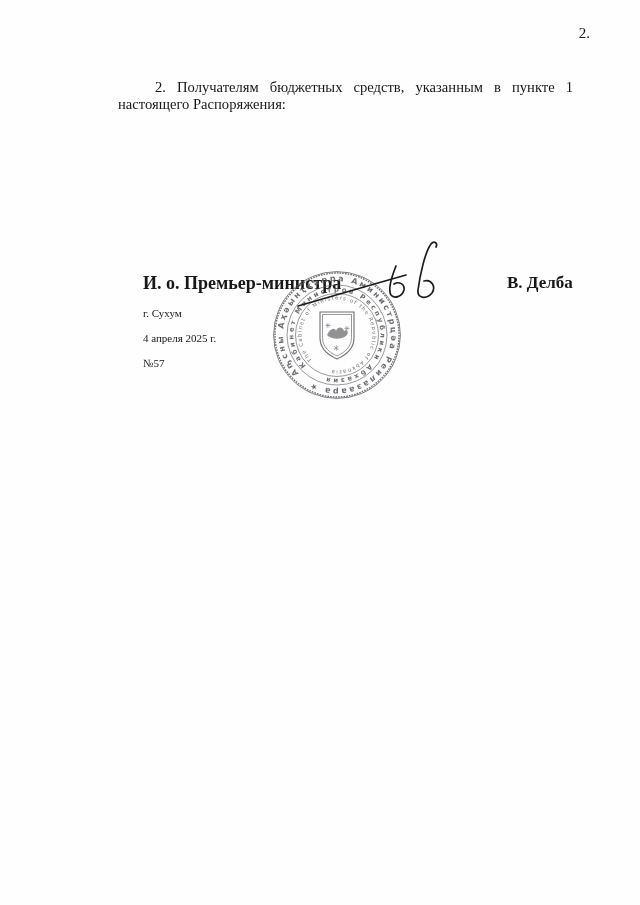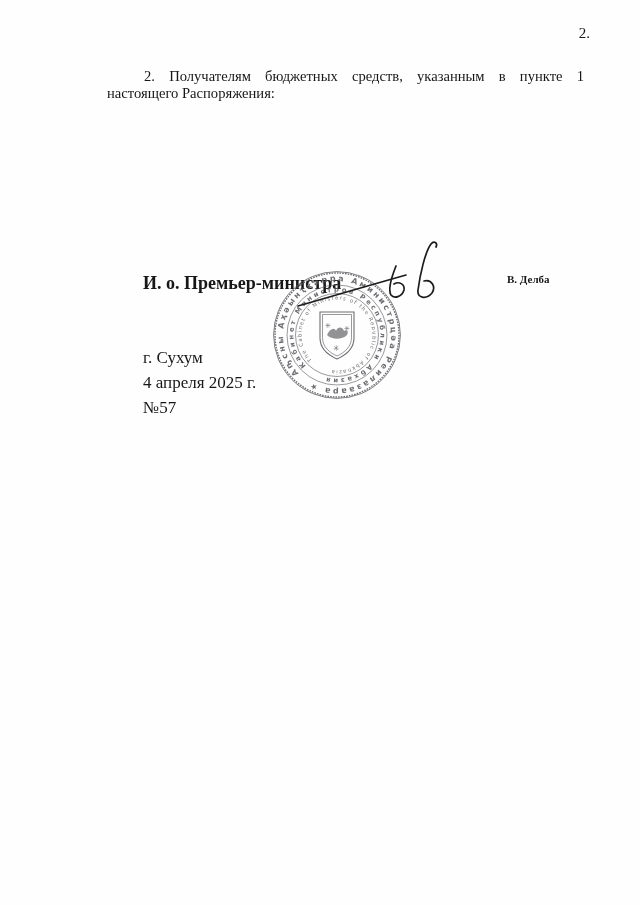--- a/index.html
+++ b/index.html
@@ -21,47 +21,46 @@
   }
   .body-text {
     position: absolute;
     top: 63px;
     left: 102px;
     width: 487px;
     font-size: 14.6px;
     line-height: 17.2px;
   }
   .body-text p {
-    margin: 5px;
+    margin: 16px;
     text-align: justify;
     text-indent: 37px;
   }
   .sig-title {
     position: absolute;
     top: 273px;
     left: 143px;
     font-size: 18px;
     font-weight: bold;
     z-index: 1;
   }
   .sig-name {
     position: absolute;
     top: 273px;
     left: 507px;
-    font-size: 11px;
+    font-size: 17px;
     font-weight: bold;
     z-index: 1;
   }
   .meta-block {
     position: absolute;
     top: 305px;
     left: 143px;
-    font-size: 17px;
+    font-size: 11px;
     z-index: 1;
-    margin-top: 44px;
   }
   .meta-block p { margin: 0 0 8px 0; line-height: 17px; }
   .seal-svg {
     position: absolute;
     left: 272px;
     top: 270px;
     width: 130px;
     height: 130px;
     z-index: 2;
     opacity: 0.85;

